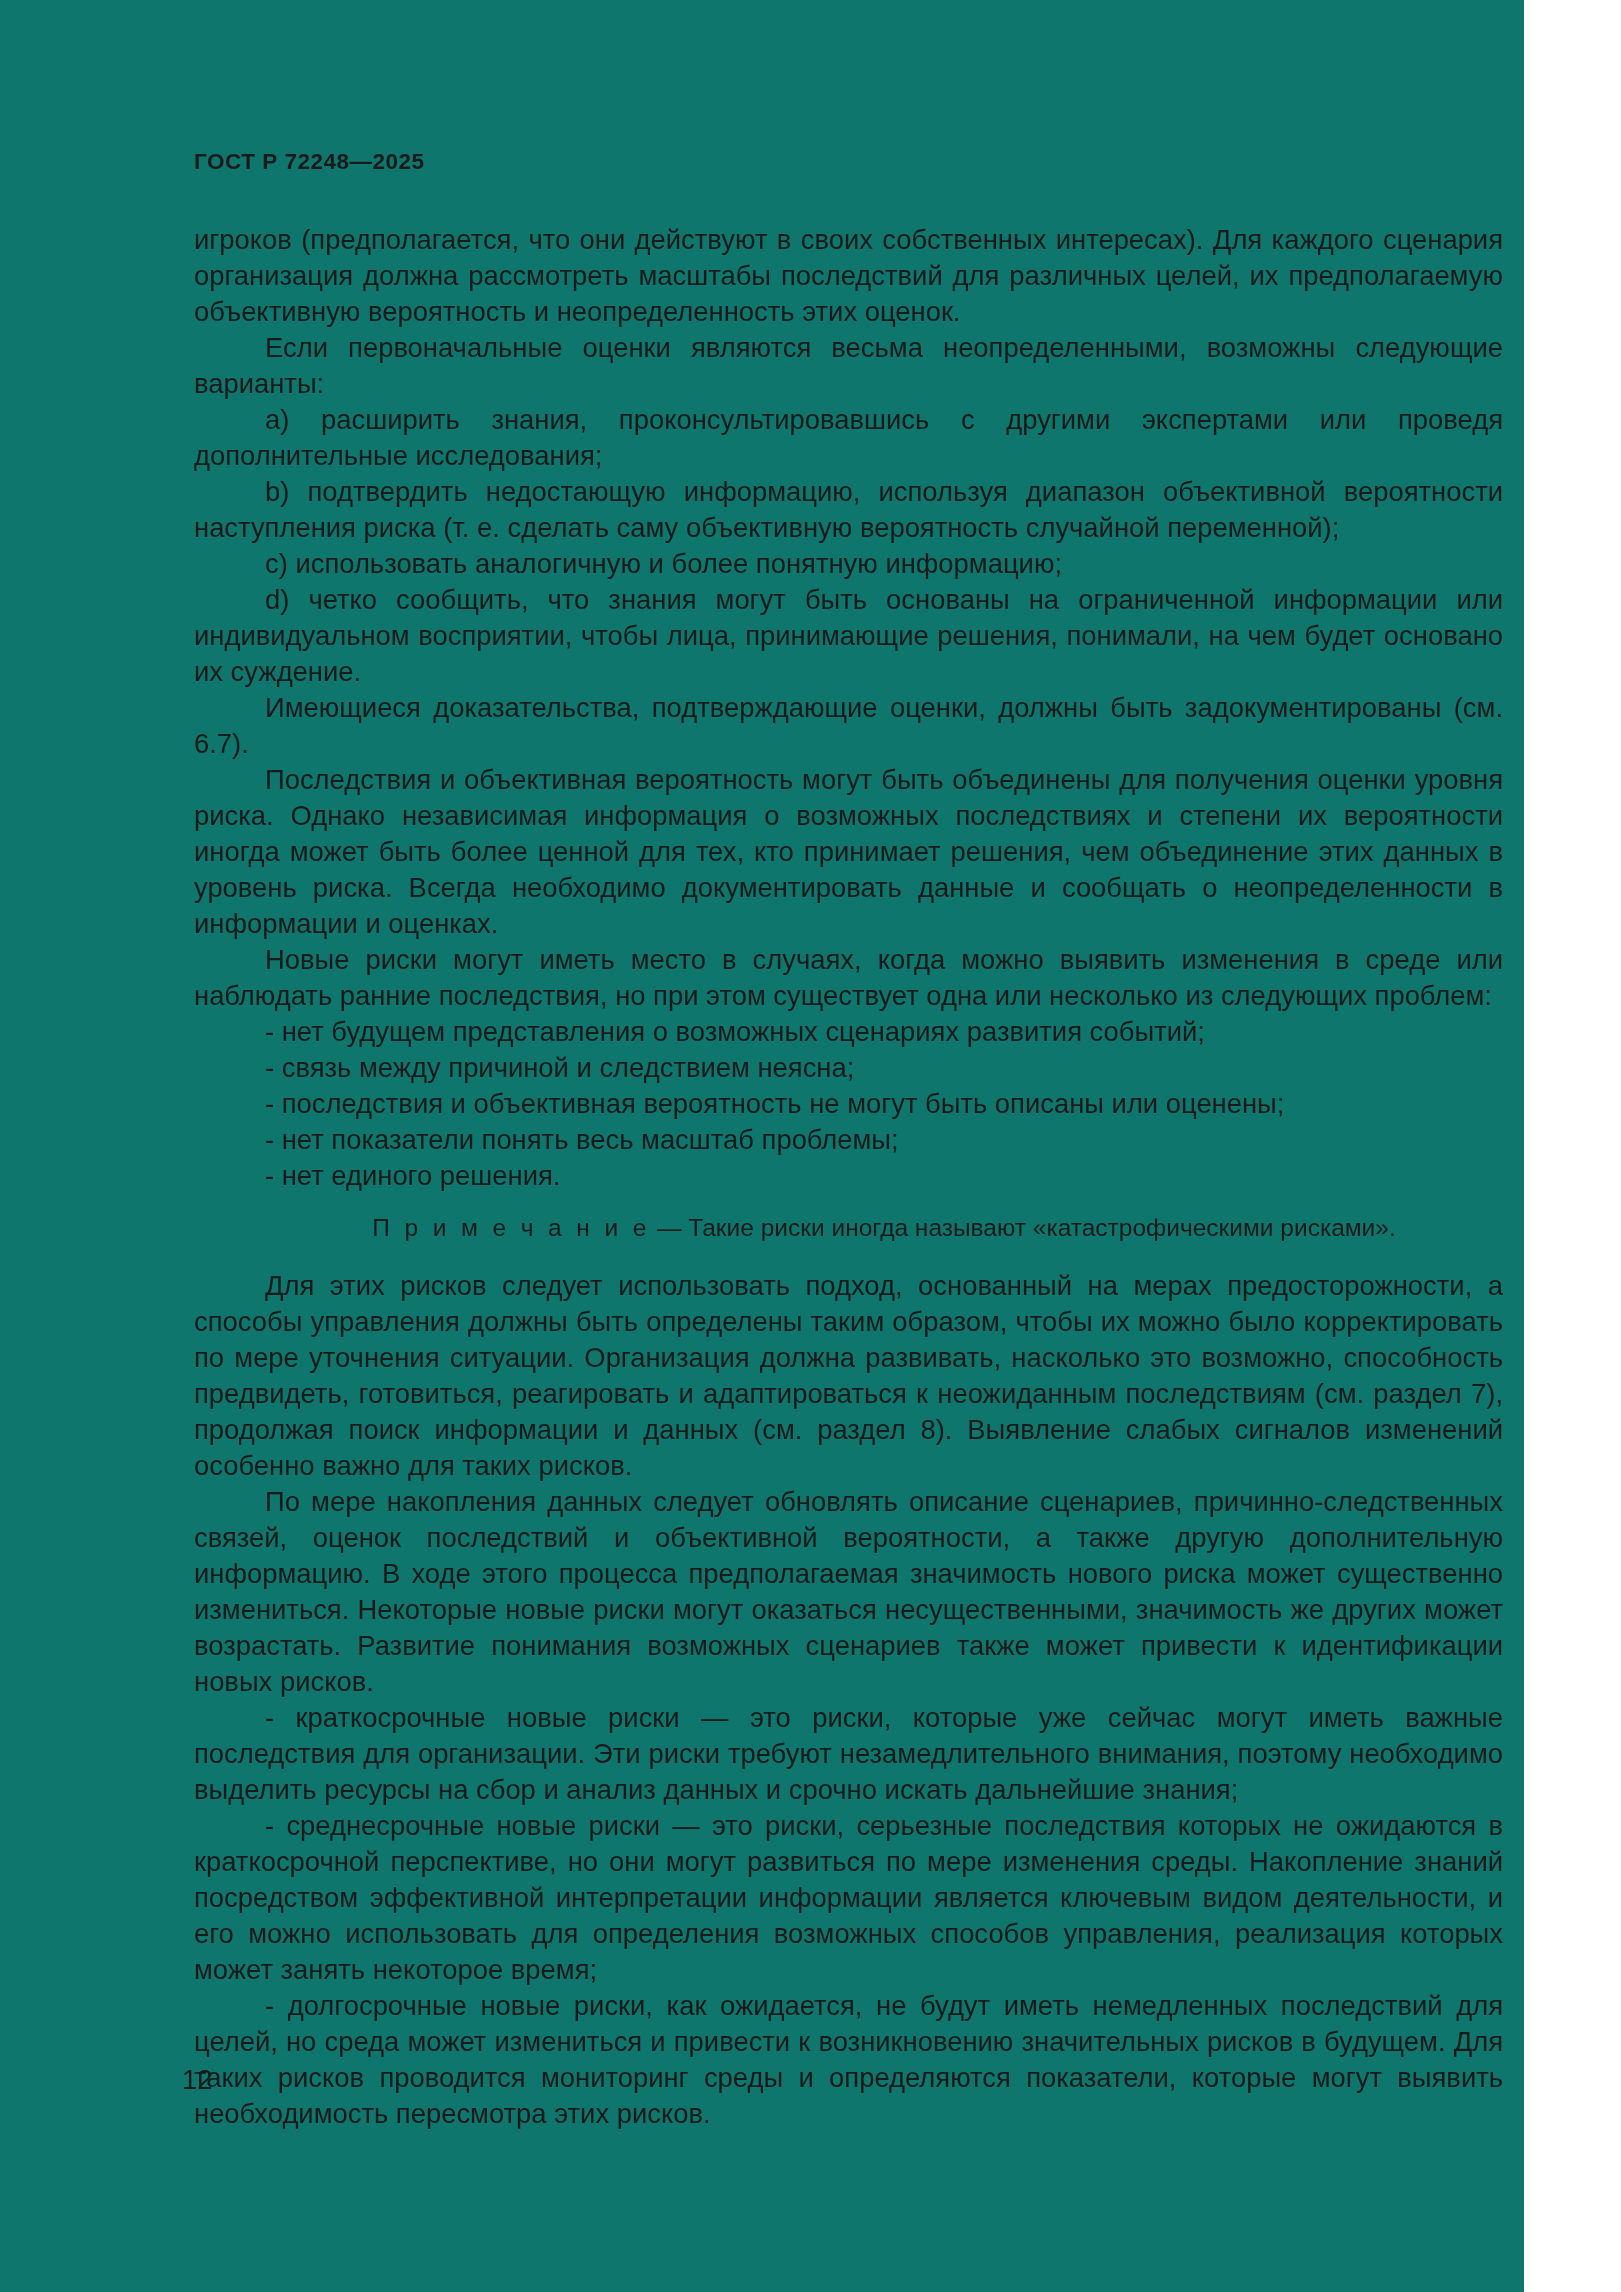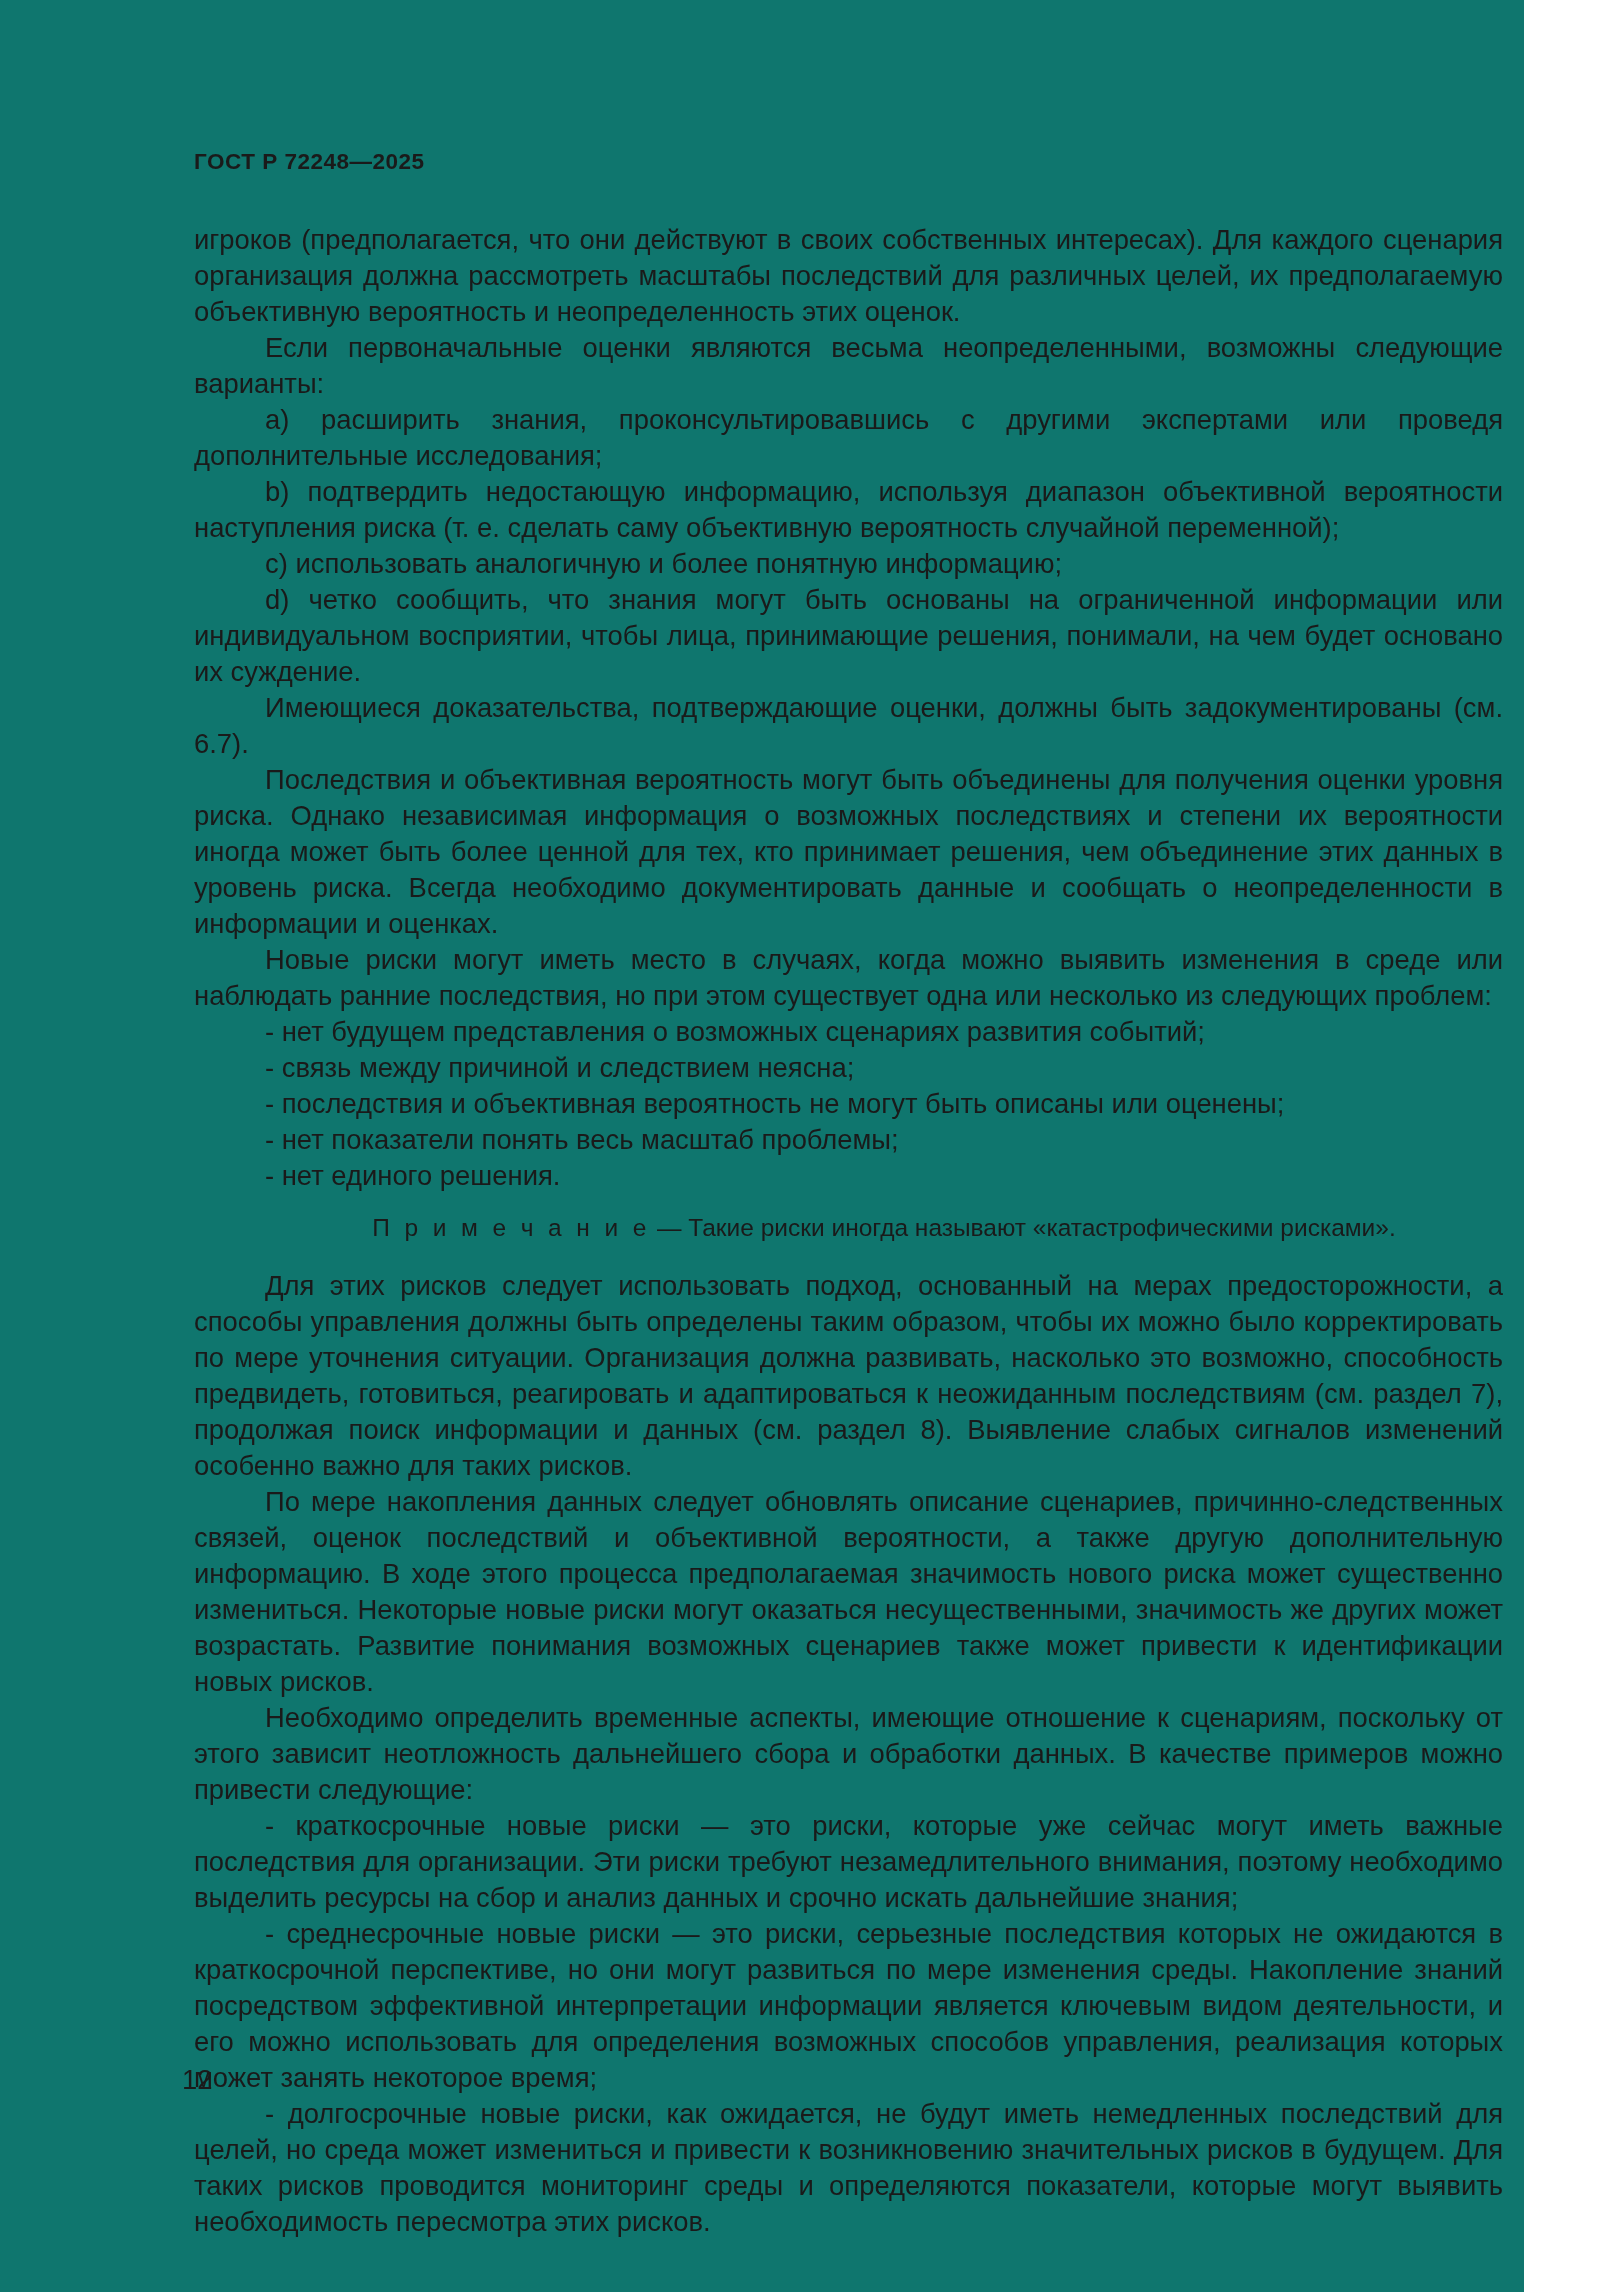--- a/index.html
+++ b/index.html
@@ -77,21 +77,20 @@
     <p class="para">Последствия и объективная вероятность могут быть объединены для получения оценки уровня риска. Однако независимая информация о возможных последствиях и степени их вероятности иногда может быть более ценной для тех, кто принимает решения, чем объединение этих данных в уровень риска. Всегда необходимо документировать данные и сообщать о неопределенности в информации и оценках.</p>
     <p class="para">Новые риски могут иметь место в случаях, когда можно выявить изменения в среде или наблюдать ранние последствия, но при этом существует одна или несколько из следующих проблем:</p>
     <p class="para">- нет будущем представления о возможных сценариях развития событий;</p>
     <p class="para">- связь между причиной и следствием неясна;</p>
     <p class="para">- последствия и объективная вероятность не могут быть описаны или оценены;</p>
     <p class="para">- нет показатели понять весь масштаб проблемы;</p>
     <p class="para">- нет единого решения.</p>
     <p class="note"><span class="note-label">П р и м е ч а н и е</span> <span>— Такие риски иногда называют «катастрофическими рисками».</span></p>
     <p class="para">Для этих рисков следует использовать подход, основанный на мерах предосторожности, а способы управления должны быть определены таким образом, чтобы их можно было корректировать по мере уточнения ситуации. Организация должна развивать, насколько это возможно, способность предвидеть, готовиться, реагировать и адаптироваться к неожиданным последствиям (см. раздел 7), продолжая поиск информации и данных (см. раздел 8). Выявление слабых сигналов изменений особенно важно для таких рисков.</p>
     <p class="para">По мере накопления данных следует обновлять описание сценариев, причинно-следственных связей, оценок последствий и объективной вероятности, а также другую дополнительную информацию. В ходе этого процесса предполагаемая значимость нового риска может существенно измениться. Некоторые новые риски могут оказаться несущественными, значимость же других может возрастать. Развитие понимания возможных сценариев также может привести к идентификации новых рисков.</p>
-    <p class="para">Необходимо определить временные аспекты, имеющие отношение к сценариям, поскольку от этого зависит неотложность дальнейшего сбора и обработки данных. В качестве примеров можно привести следующие:</p>
     <p class="para">- краткосрочные новые риски — это риски, которые уже сейчас могут иметь важные последствия для организации. Эти риски требуют незамедлительного внимания, поэтому необходимо выделить ресурсы на сбор и анализ данных и срочно искать дальнейшие знания;</p>
     <p class="para">- среднесрочные новые риски — это риски, серьезные последствия которых не ожидаются в краткосрочной перспективе, но они могут развиться по мере изменения среды. Накопление знаний посредством эффективной интерпретации информации является ключевым видом деятельности, и его можно использовать для определения возможных способов управления, реализация которых может занять некоторое время;</p>
     <p class="para">- долгосрочные новые риски, как ожидается, не будут иметь немедленных последствий для целей, но среда может измениться и привести к возникновению значительных рисков в будущем. Для таких рисков проводится мониторинг среды и определяются показатели, которые могут выявить необходимость пересмотра этих рисков.</p>
   </div>
 
   <div class="page-number">12</div>
 
 </div>
 
 

